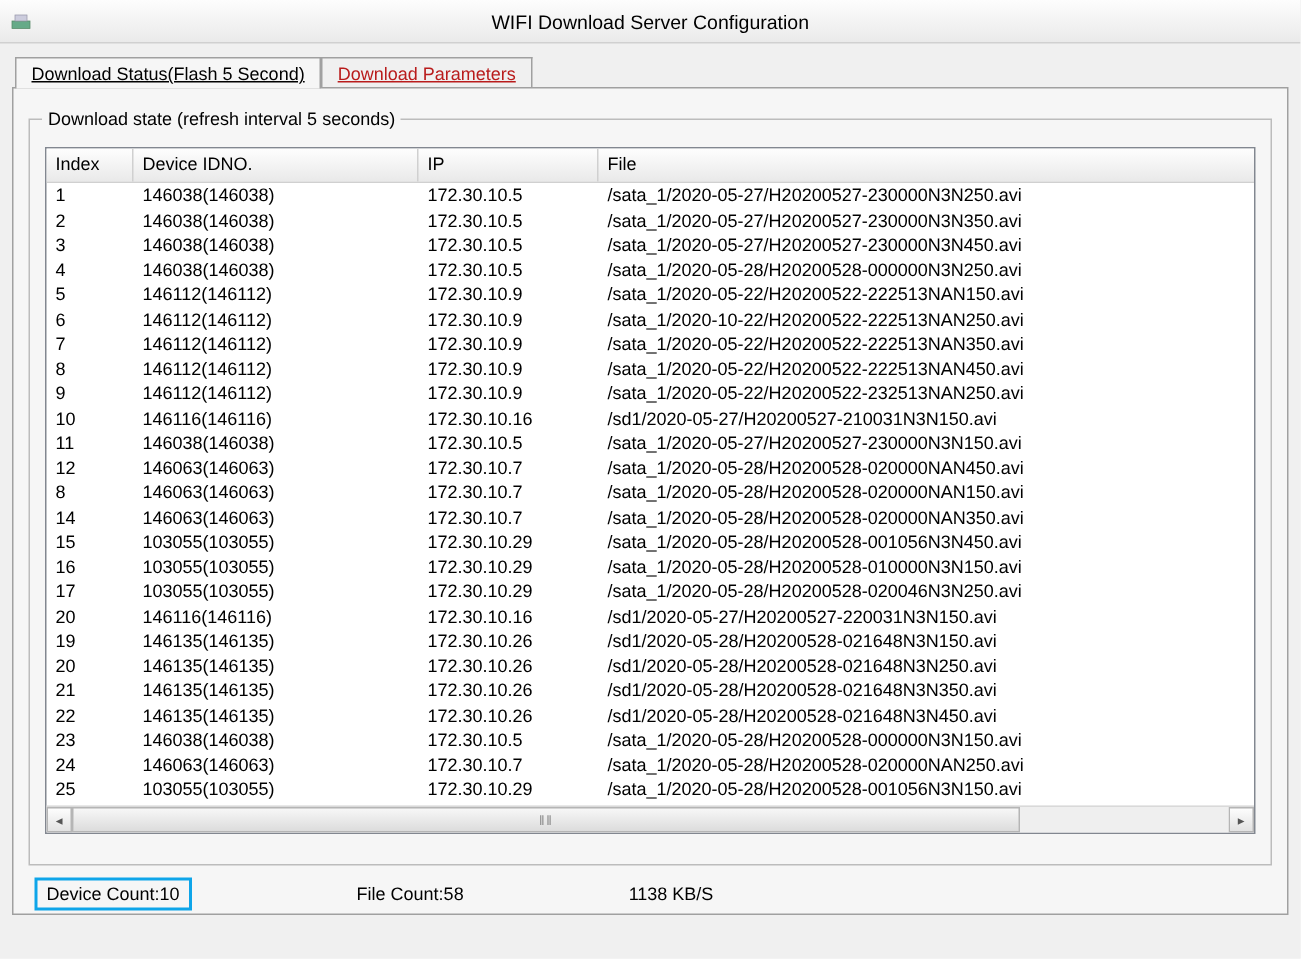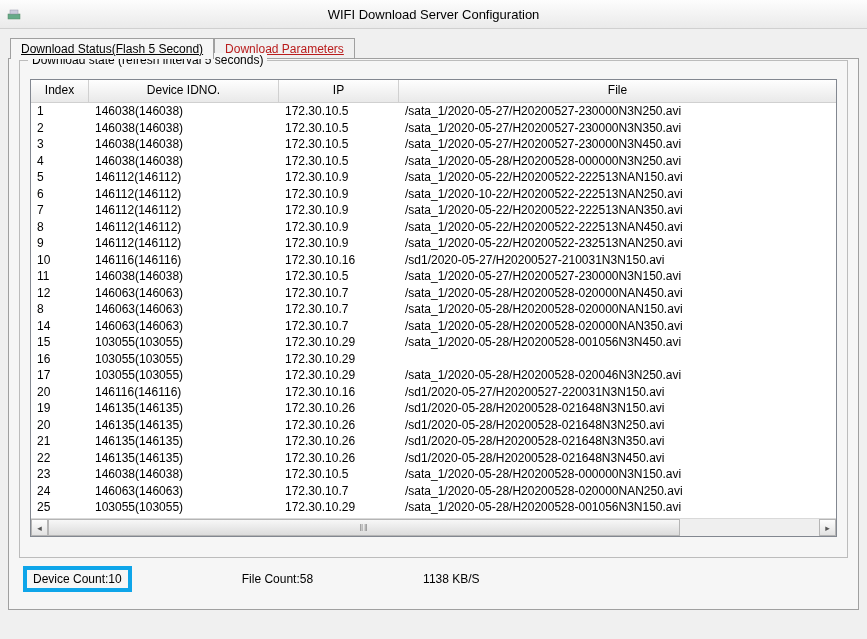--- a/index.html
+++ b/index.html
@@ -61,21 +61,21 @@
     background: #f0f0f0;
     color: #b91c1c;
   }
   .tab.active {
     background: #f6f6f6;
     z-index: 2;
   }
   .tab-page {
     border: 1px solid #a0a0a0;
     background: #f6f6f6;
-    padding: 1px 10px 8px 10px;
+    padding: 20px 10px 8px 10px;
     height: 552px;
     box-sizing: border-box;
     position: relative;
   }
   .groupbox {
     border: 1px solid #bcbcbc;
     position: relative;
     padding: 18px 10px 10px 10px;
     height: 498px;
     box-sizing: border-box;
@@ -102,21 +102,20 @@
     border-bottom: 1px solid #d0d0d0;
     height: 22px;
     font-size: 12px;
   }
   .lv-col {
     border-right: 1px solid #d0d0d0;
     padding: 3px 6px;
     box-sizing: border-box;
     overflow: hidden;
     white-space: nowrap;
-    text-align: center;
   }
   .col-index { width: 58px; }
   .col-device { width: 190px; }
   .col-ip    { width: 120px; }
   .col-file  { flex: 1; border-right: none; }
   .listview-body {
     height: 418px;
     overflow: hidden;
   }
   .lv-row {
@@ -166,21 +165,21 @@
     color:#888; font-size:9px; letter-spacing:1px;
   }
   .status-line {
     display: flex;
     align-items: center;
     padding: 8px 4px 0 4px;
     font-size: 12px;
     gap: 110px;
   }
   .highlight-box {
-    border: 4px solid #0ea5e9;
+    border: 2px solid #0ea5e9;
     padding: 2px 6px;
     display: inline-block;
   }
 </style>
 </head>
 <body>
 
 <div class="titlebar">
   <span class="app-icon">
     <svg width="14" height="14" viewBox="0 0 14 14">
@@ -300,20 +299,21 @@
             <div class="lv-row">
               <div class="lv-cell col-index">15</div>
               <div class="lv-cell col-device">103055(103055)</div>
               <div class="lv-cell col-ip">172.30.10.29</div>
               <div class="lv-cell col-file">/sata_1/2020-05-28/H20200528-001056N3N450.avi</div>
             </div>
             <div class="lv-row">
               <div class="lv-cell col-index">16</div>
               <div class="lv-cell col-device">103055(103055)</div>
               <div class="lv-cell col-ip">172.30.10.29</div>
+              <div class="lv-cell col-file">/sata_1/2020-05-28/H20200528-010000N3N150.avi</div>
             </div>
             <div class="lv-row">
               <div class="lv-cell col-index">17</div>
               <div class="lv-cell col-device">103055(103055)</div>
               <div class="lv-cell col-ip">172.30.10.29</div>
               <div class="lv-cell col-file">/sata_1/2020-05-28/H20200528-020046N3N250.avi</div>
             </div>
             <div class="lv-row">
               <div class="lv-cell col-index">20</div>
               <div class="lv-cell col-device">146116(146116)</div>

